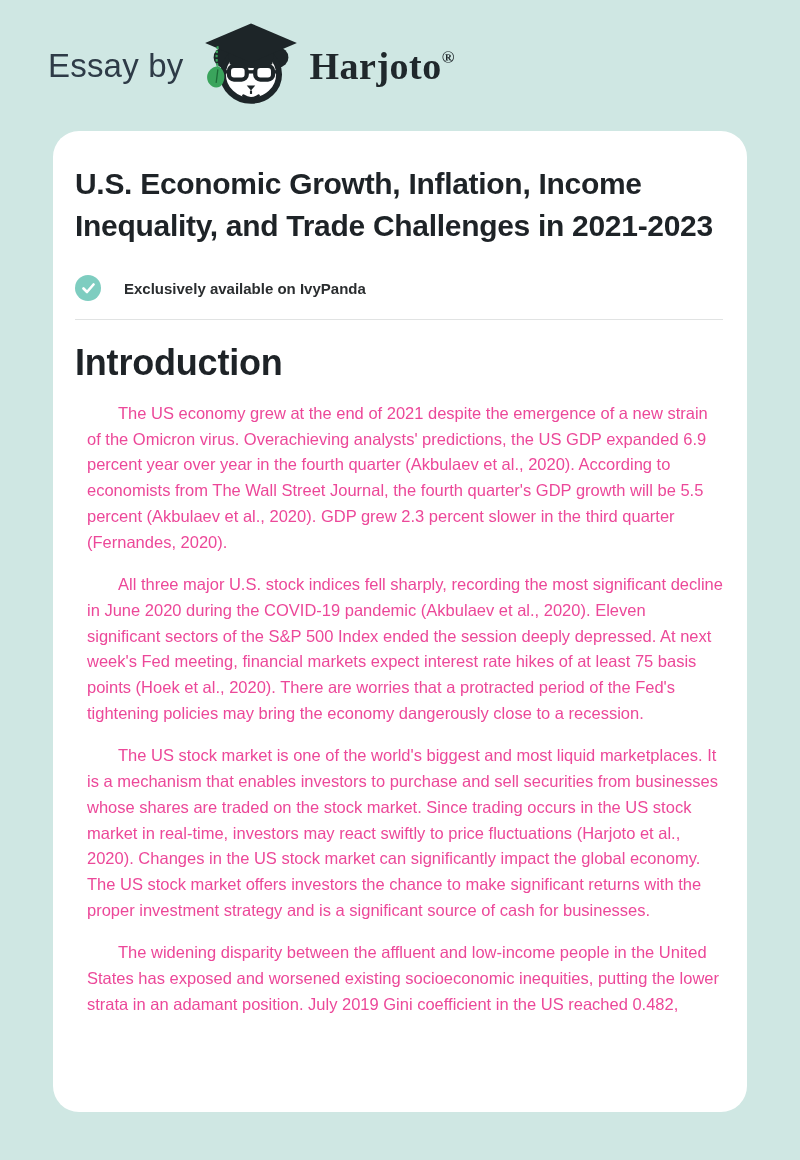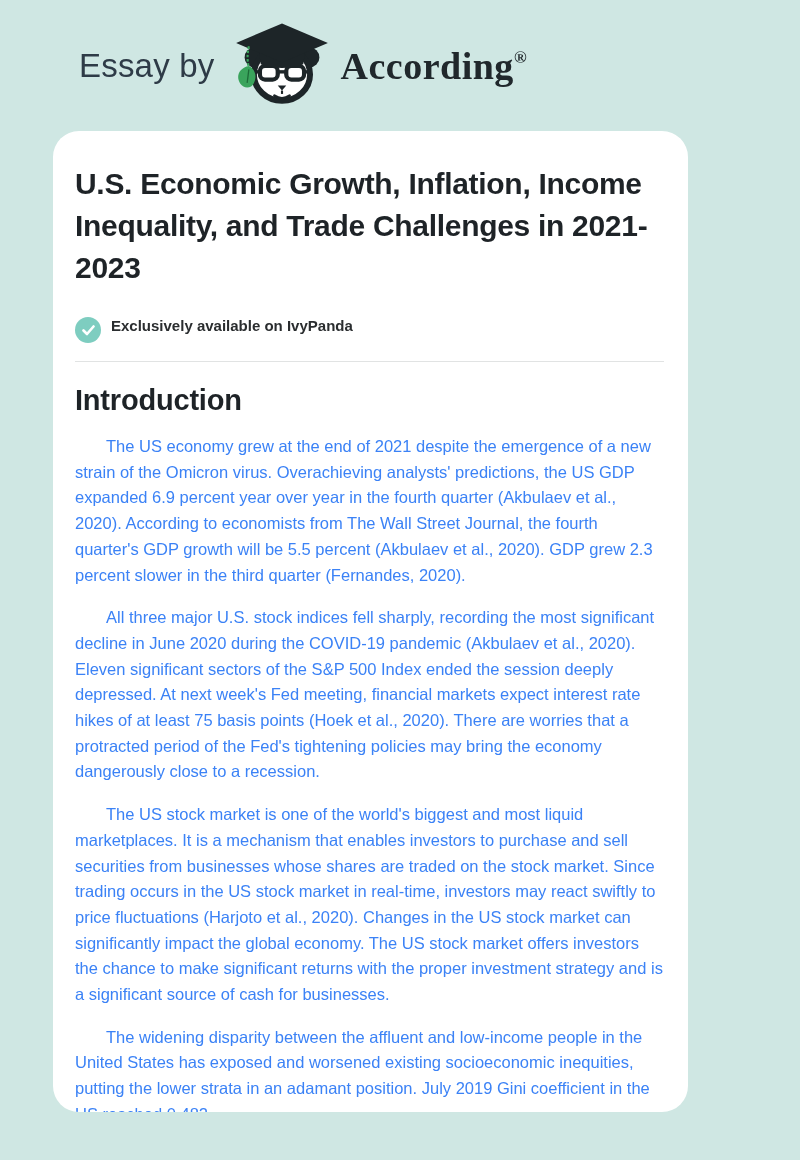--- a/index.html
+++ b/index.html
@@ -14,21 +14,20 @@
     overflow: hidden;
   }
 
   
   .header {
     height: 131px;
     display: flex;
     align-items: center;
     padding-left: 48px;
     box-sizing: border-box;
-    margin-left: 31px;
   }
   .essay-by {
     font-size: 33px;
     color: #2e3b47;
     letter-spacing: 0.2px;
   }
   .logo {
     width: 102px;
     height: 88px;
     margin: -4px 8px 0 16px;
@@ -41,43 +40,44 @@
     color: #20282c;
     letter-spacing: 0.5px;
   }
   .brand sup {
     font-size: 17px;
     vertical-align: 16px;
   }
 
   
   .card {
-    width: 635px;
+    width: 694px;
     height: 981px;
     margin-left: 53px;
     background: #ffffff;
     border-radius: 26px;
     box-sizing: border-box;
     padding: 32px 24px 0 22px;
     overflow: hidden;
   }
 
   .title {
     margin: 0 0 28px 0;
     font-size: 30px;
     line-height: 42px;
     font-weight: bold;
     color: #1e2327;
     letter-spacing: -0.3px;
   }
 
   .badge-row {
     display: flex;
-    align-items: flex-start;
+    align-items: center;
     margin: 0 0 18px 0;
+    gap: 13px;
   }
   .check-circle {
     width: 26px;
     height: 26px;
     border-radius: 50%;
     background: #7ecdc0;
     display: flex;
     align-items: center;
     justify-content: center;
     margin-right: 10px;
@@ -93,33 +93,33 @@
     color: #2a2d2f;
   }
 
   .divider {
     border: none;
     border-top: 1px solid #e1e3e3;
     margin: 0 0 6px 0;
   }
 
   .section-heading {
-    font-size: 29px;
+    font-size: 36px;
     font-weight: bold;
     color: #1e2327;
     margin: 22px 0 17px 0;
     letter-spacing: -0.2px;
   }
 
   .para {
     font-size: 16.5px;
     line-height: 25.7px;
-    color: #3b82f6;
+    color: #ec4899;
     text-indent: 31px;
-    margin: 0 0 17px 0;
+    margin: 0 0 17px 12px;
   }
 </style>
 </head>
 <body>
 
 <div class="header">
   <span class="essay-by">Essay by</span>
 
   <span class="logo">
     <svg viewBox="0 0 120 100" xmlns="http://www.w3.org/2000/svg">
@@ -141,21 +141,21 @@
 
       <path d="M33,38 Q60,28 87,38 L85,52 Q60,61 35,52 Z" fill="#1d2528"></path>
       <polygon points="60,4 114,27 60,50 6,27" fill="#1d2528"></polygon>
 
       <path d="M21,31 C19,40 19,48 21,56" fill="none" stroke="#3aa45c" stroke-width="2.5" stroke-dasharray="3,2"></path>
       <path d="M21,54 C10,56 5,66 11,75 C15,81 24,81 27,74 C31,66 28,57 21,54 Z" fill="#3aa45c"></path>
       <line x1="21" y1="58" x2="19" y2="74" stroke="#1d6b38" stroke-width="1.5"></line>
     </svg>
   </span>
 
-  <span class="brand"><span>According</span><sup>®</sup></span>
+  <span class="brand"><span>Harjoto</span><sup>®</sup></span>
 </div>
 
 <div class="card">
 
   <h1 class="title">U.S. Economic Growth, Inflation, Income Inequality, and Trade Challenges in 2021-2023</h1>
 
   <div class="badge-row">
     <span class="check-circle">
       <svg viewBox="0 0 13 11" xmlns="http://www.w3.org/2000/svg">
         <polyline points="1.5,5.5 5,9 11.5,1.5" fill="none" stroke="#ffffff" stroke-width="2.6" stroke-linecap="round" stroke-linejoin="round"></polyline>

